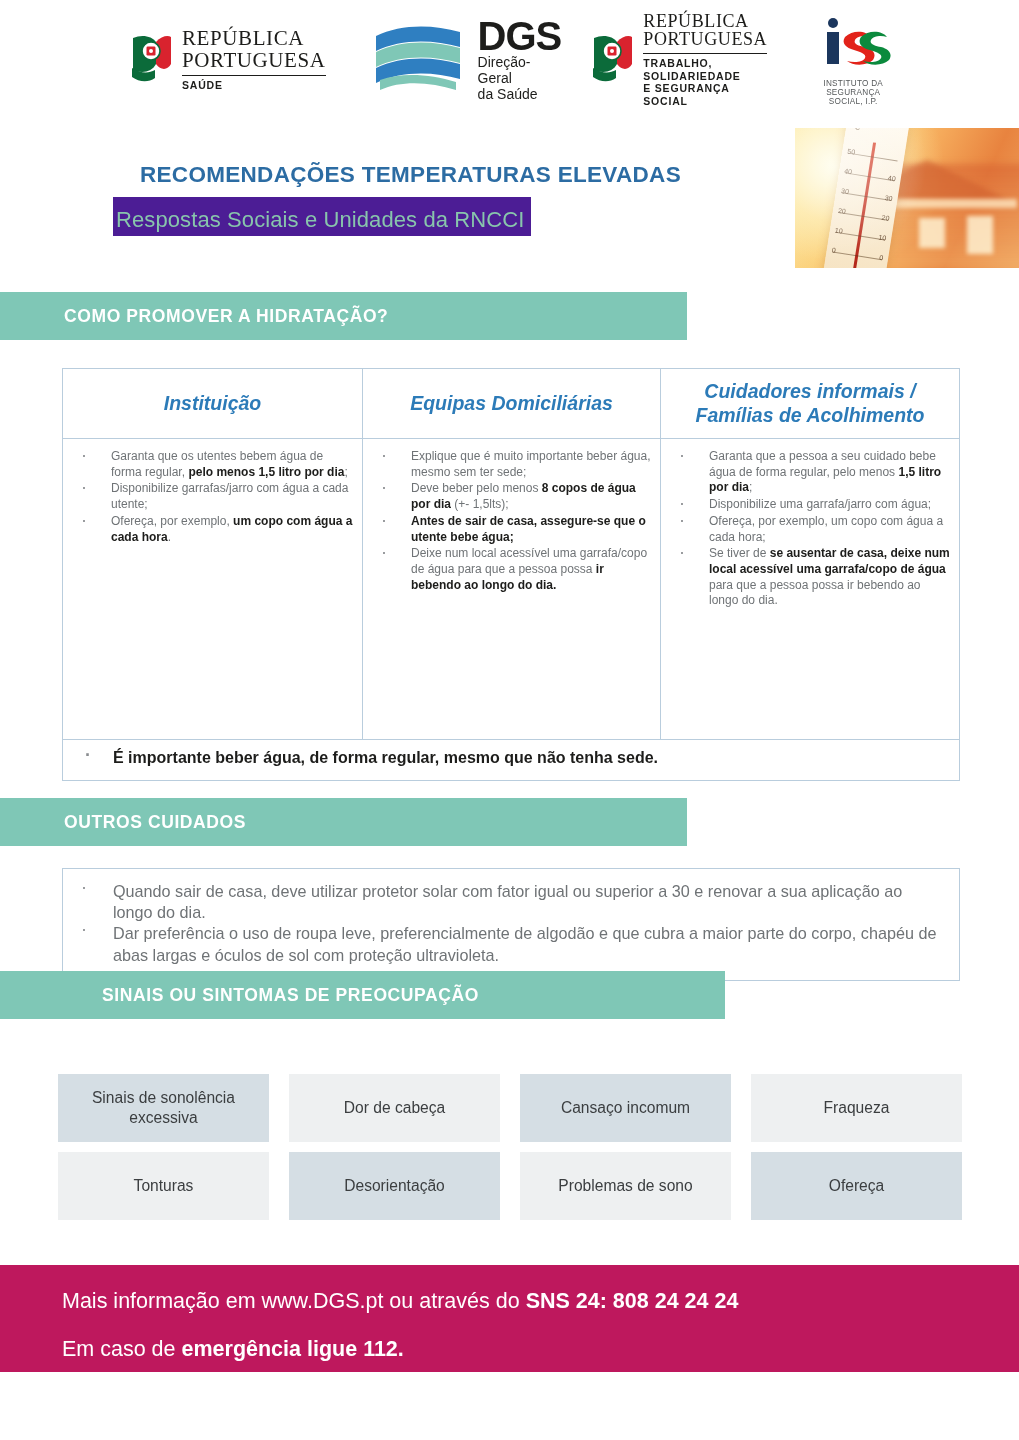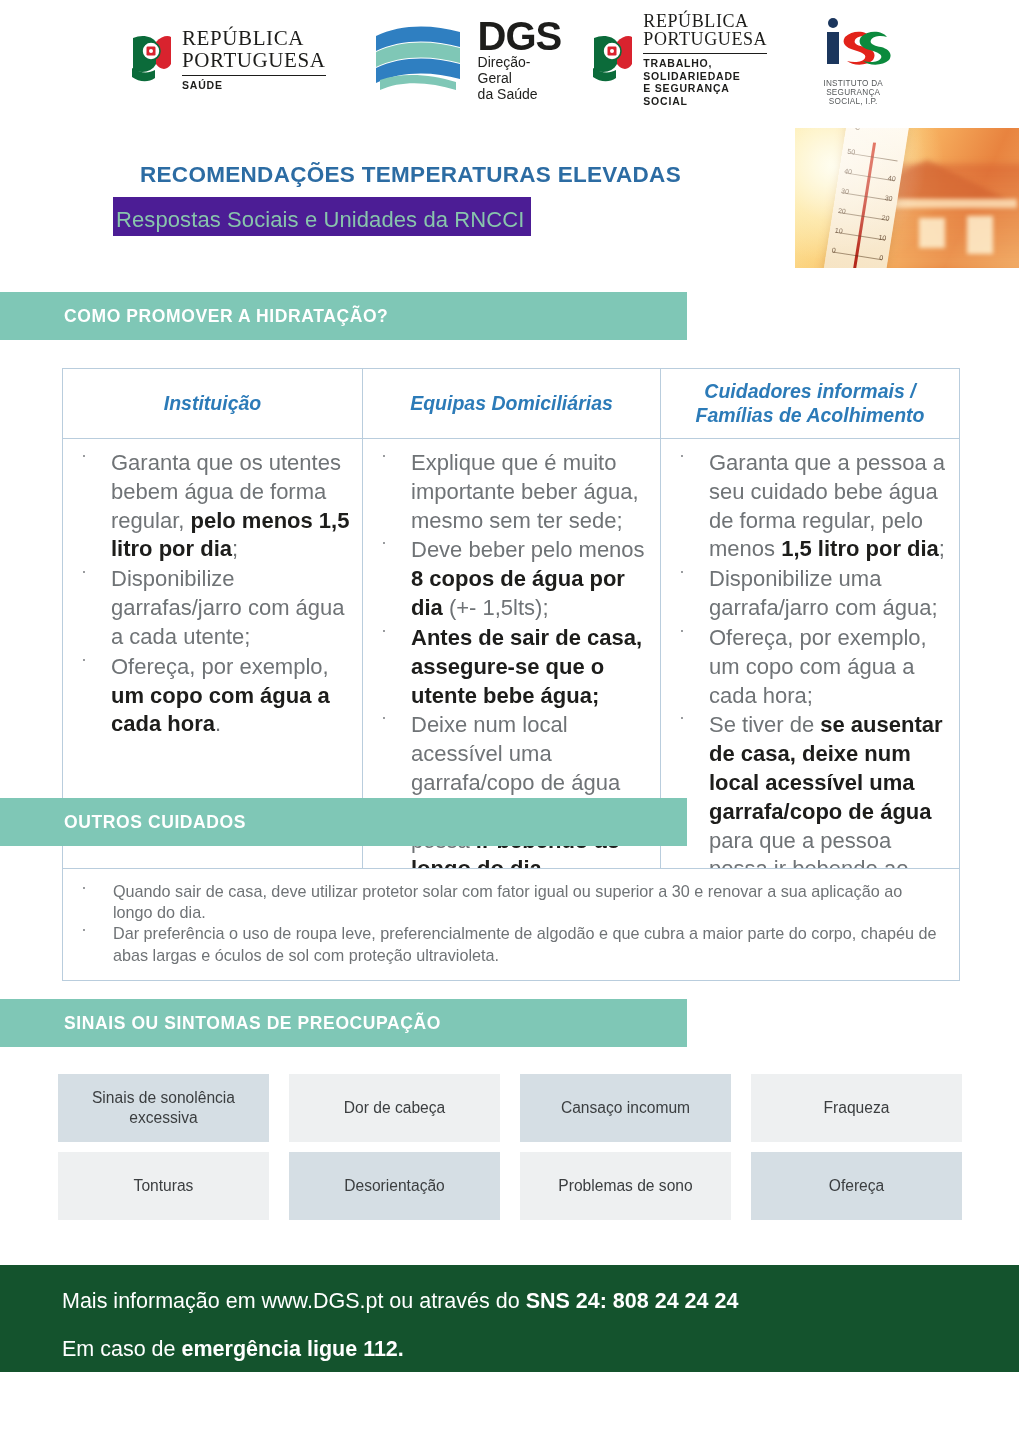--- a/index.html
+++ b/index.html
@@ -200,21 +200,21 @@
   }
   .banner span {
     margin-left: 64px;
     color: #ffffff;
     font-size: 17.5px;
     font-weight: bold;
     letter-spacing: .6px;
   }
   #banner-hidratacao { top: 292px; }
   #banner-outros     { top: 798px; }
-  #banner-sinais     { top: 999px; }
+  #banner-sinais     { top: 971px; padding-left: 38px; }
 
   
   .tbl {
     position: absolute;
     left: 62px; top: 368px;
     width: 898px;
     border: 1px solid #b9cddd;
     box-sizing: border-box;
     background: #fff;
   }
@@ -251,21 +251,21 @@
   }
   ul.blist {
     list-style: none;
     margin: 0;
     padding: 0;
   }
   ul.blist li {
     position: relative;
     padding-left: 42px;
     color: #6f7376;
-    font-size: 22px;
+    font-size: 12px;
     line-height: 1.31;
     margin-bottom: 1px;
   }
   ul.blist li::before {
     content: "·";
     position: absolute;
     left: 12px;
     top: -5px;
     font-size: 18px;
     color: #8a8d90;
@@ -323,21 +323,21 @@
   }
   .cell.shade-a { background: #eef0f1; }
   .cell.shade-b { background: #d5dee4; }
 
   
   .footer {
     position: absolute;
     left: 0; top: 1265px;
     width: 1019px;
     height: 107px;
-    background: #14532d;
+    background: #be185d;
     color: #ffffff;
   }
   .footer .line {
     margin-left: 62px;
     font-size: 21.5px;
     line-height: 1.0;
   }
   .footer .l-a { padding-top: 26px; }
   .footer .l-b { padding-top: 26px; }
   .footer b { font-weight: bold; }
@@ -497,20 +497,25 @@
     <div class="col c3">
       <ul class="blist">
           <li><span>Garanta que a pessoa a seu cuidado bebe água de forma regular, pelo menos </span><b>1,5 litro por dia</b><span>;</span></li>
           <li><span>Disponibilize uma garrafa/jarro com água;</span></li>
           <li><span>Ofereça, por exemplo, um copo com água a cada hora;</span></li>
           <li><span>Se tiver de </span><b>se ausentar de casa, deixe num local acessível uma garrafa/copo de água</b><span> para que a pessoa possa ir bebendo ao longo do dia.</span></li>
         </ul>
     </div>
   </div>
 
+  <div class="tbl-foot">
+    <ul class="blist">
+      <li>É importante beber água, de forma regular, mesmo que não tenha sede.</li>
+    </ul>
+  </div>
 </div>
 
 <div class="banner" id="banner-outros">
   <span>OUTROS CUIDADOS</span>
 </div>
 
 <div class="box">
   <ul class="blist">
     <li>Quando sair de casa, deve utilizar protetor solar com fator igual ou superior a 30 e renovar a sua aplicação ao longo do dia.</li>
     <li>Dar preferência o uso de roupa leve, preferencialmente de algodão e que cubra a maior parte do corpo, chapéu de abas largas e óculos de sol com proteção ultravioleta.</li>

